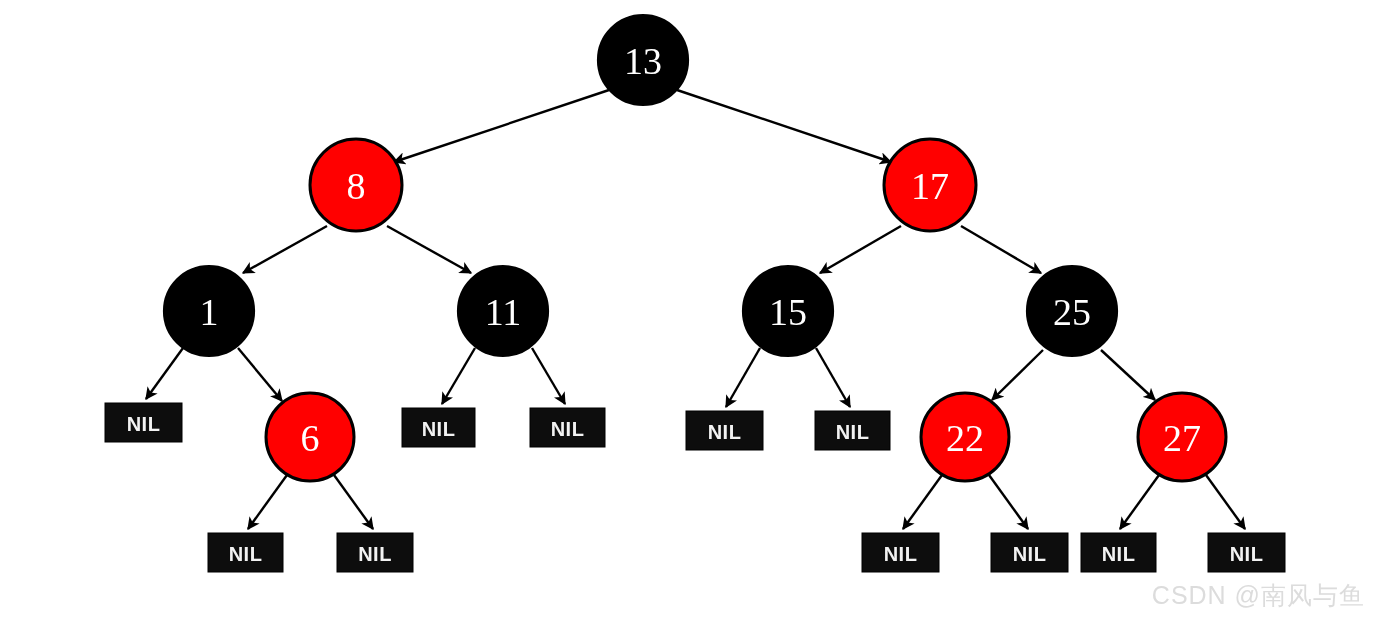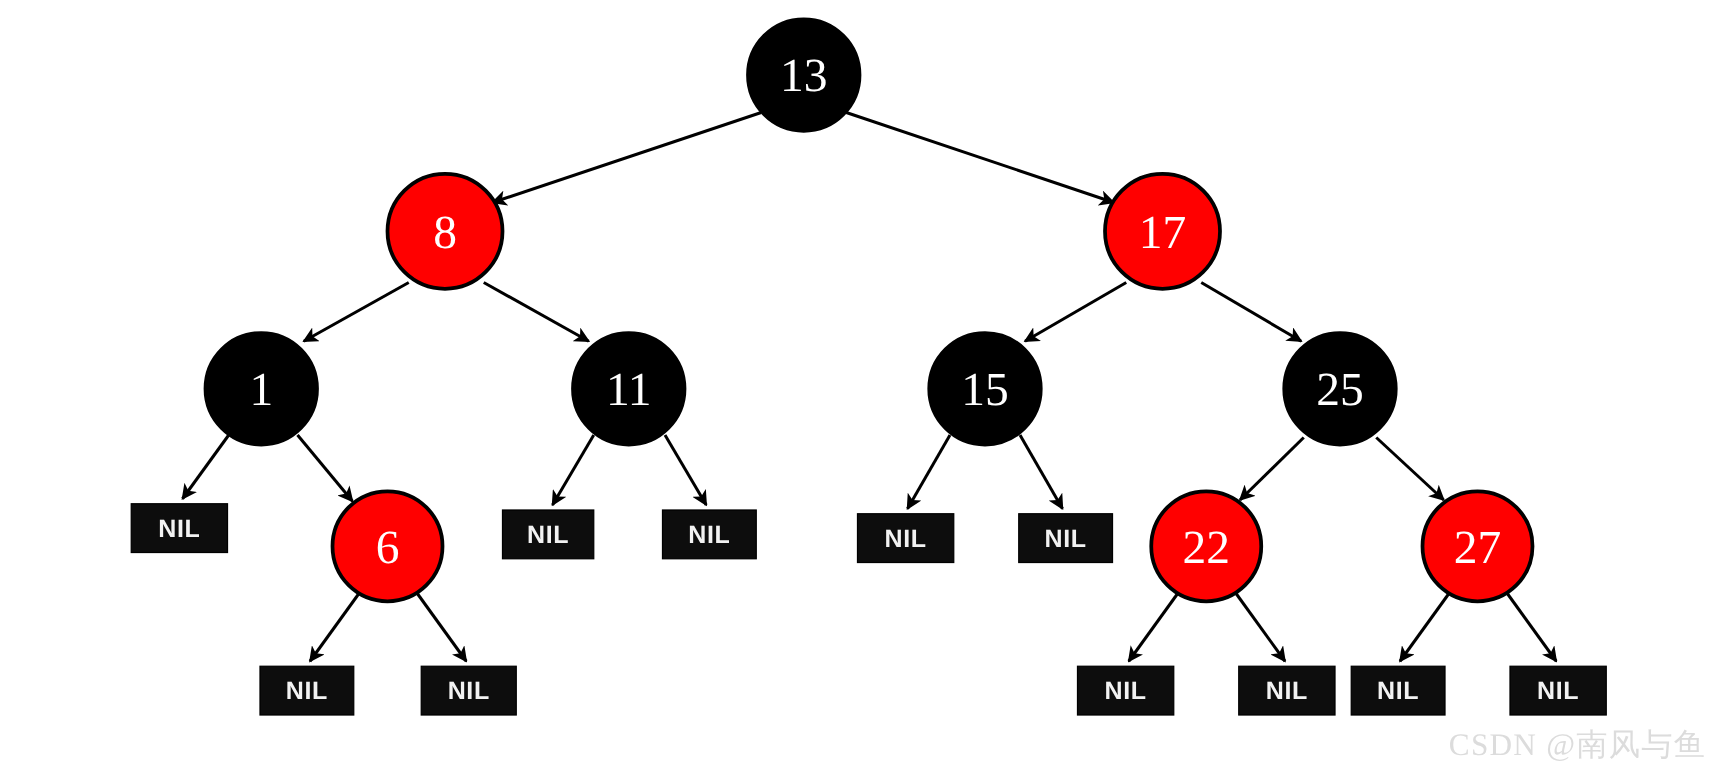--- a/index.html
+++ b/index.html
@@ -61,21 +61,21 @@
     fill: none;
   }
   .arrow-head {
     fill: #000000;
   }
   .watermark-text {
     position: absolute;
     right: 14px;
     bottom: 10px;
     color: #dcdcdc;
-    font-family: Liberation Serif, serif;
+    font-family: Liberation Sans, sans-serif;
     font-size: 25px;
     letter-spacing: 1px;
     white-space: nowrap;
     user-select: none;
   }
 </style>
 </head>
 <body>
 
 <svg id="tree-canvas" viewBox="0 0 1379 622" xmlns="http://www.w3.org/2000/svg">

